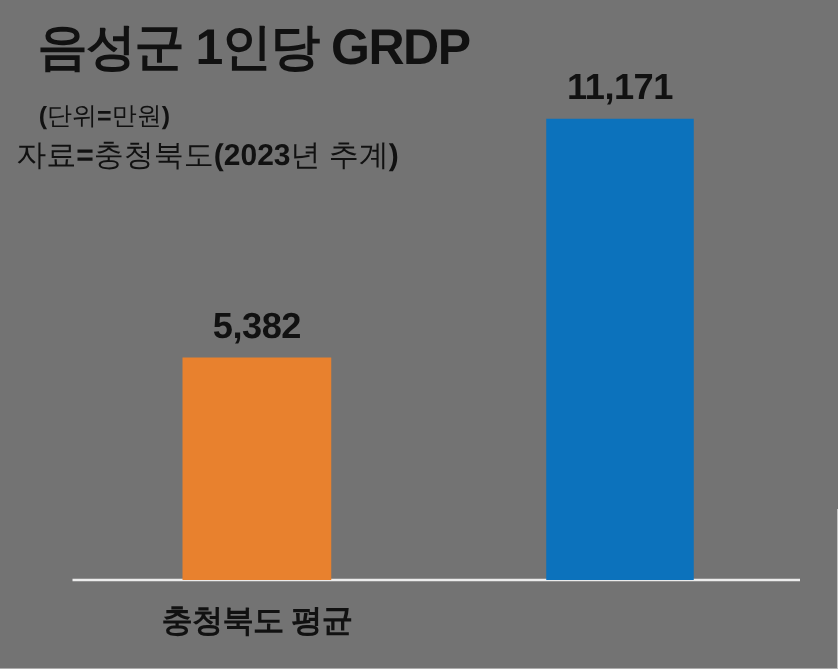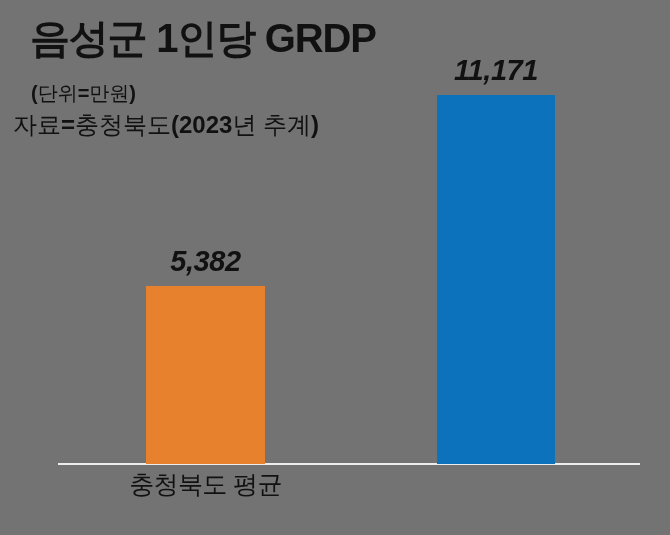--- a/index.html
+++ b/index.html
@@ -103,31 +103,30 @@
   .bar-value {
     position: absolute;
     left: 50%;
     transform: translateX(-50%);
     font-size: 29px;
     line-height: 32px;
     font-weight: 700;
     color: #111111;
     white-space: nowrap;
     letter-spacing: -0.4px;
-    font-style: italic;
   }
 
   .cat-label {
     position: absolute;
     left: 50%;
     transform: translateX(-50%);
-    top: 468px;
+    top: 481px;
     font-size: 25px;
     line-height: 32px;
-    font-weight: 400;
+    font-weight: 700;
     color: #111111;
     white-space: nowrap;
     letter-spacing: -0.6px;
   }
 
   .col {
     position: absolute;
     top: 0;
     height: 535px;
   }

